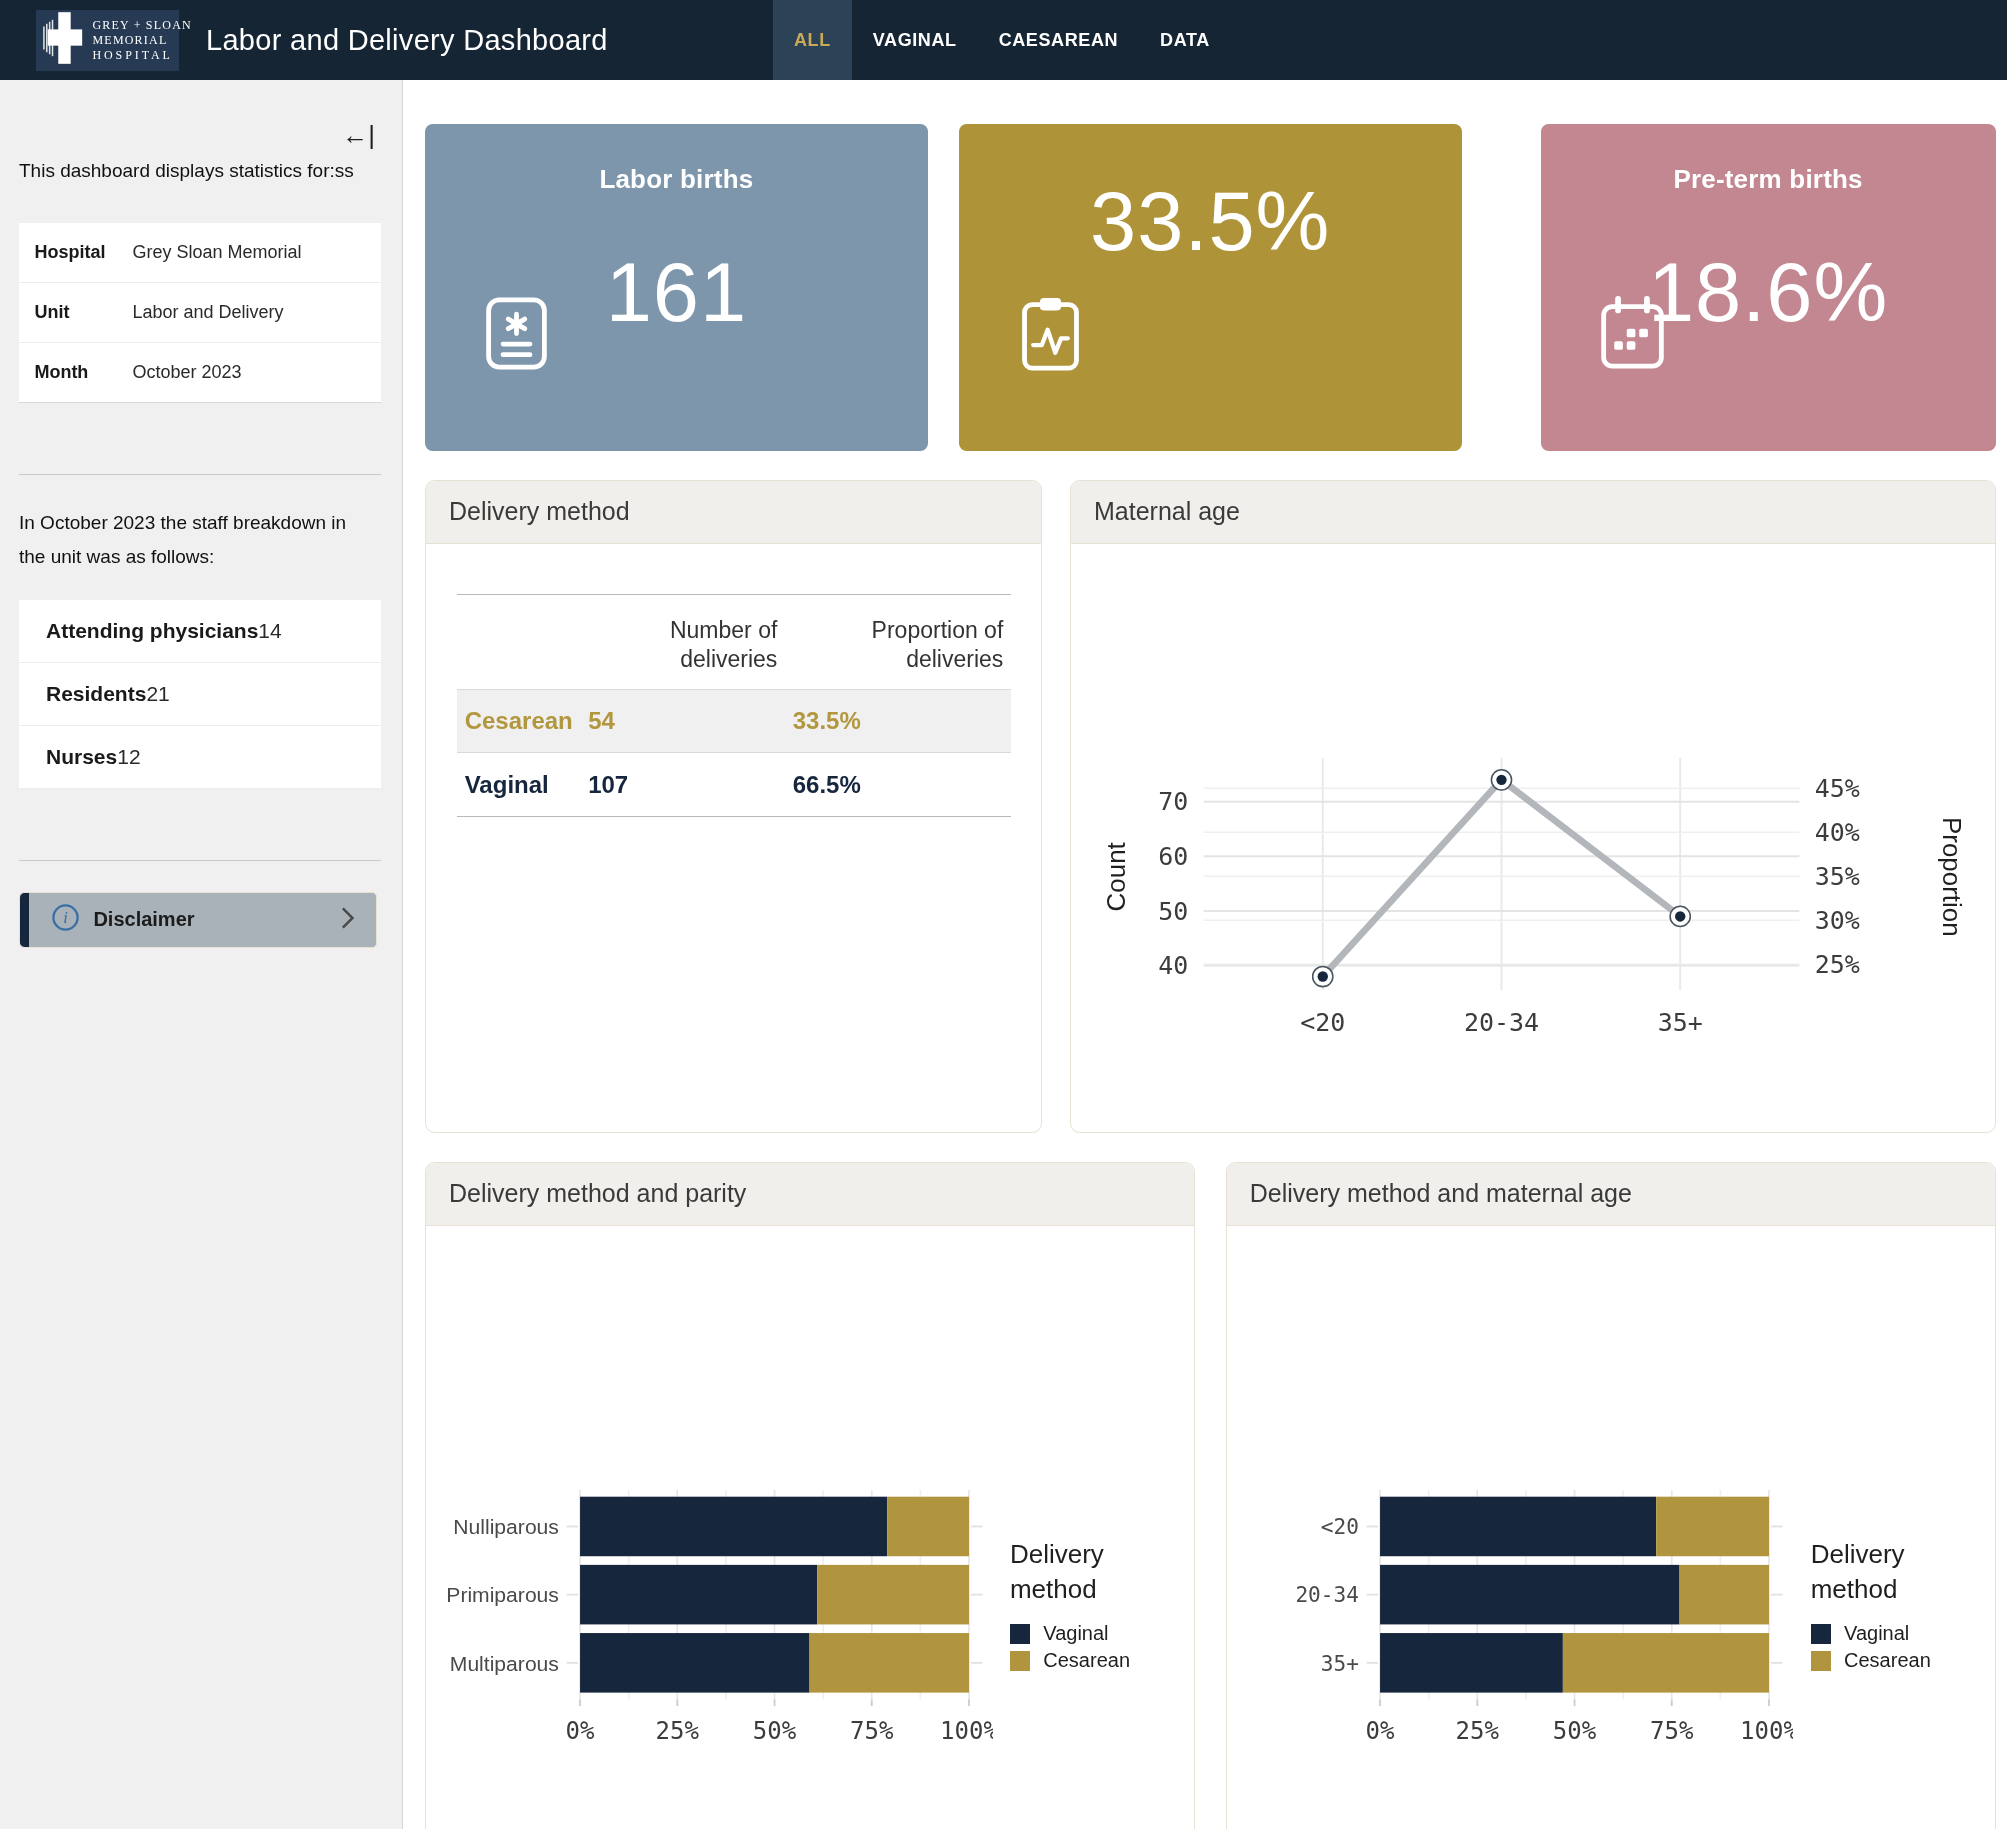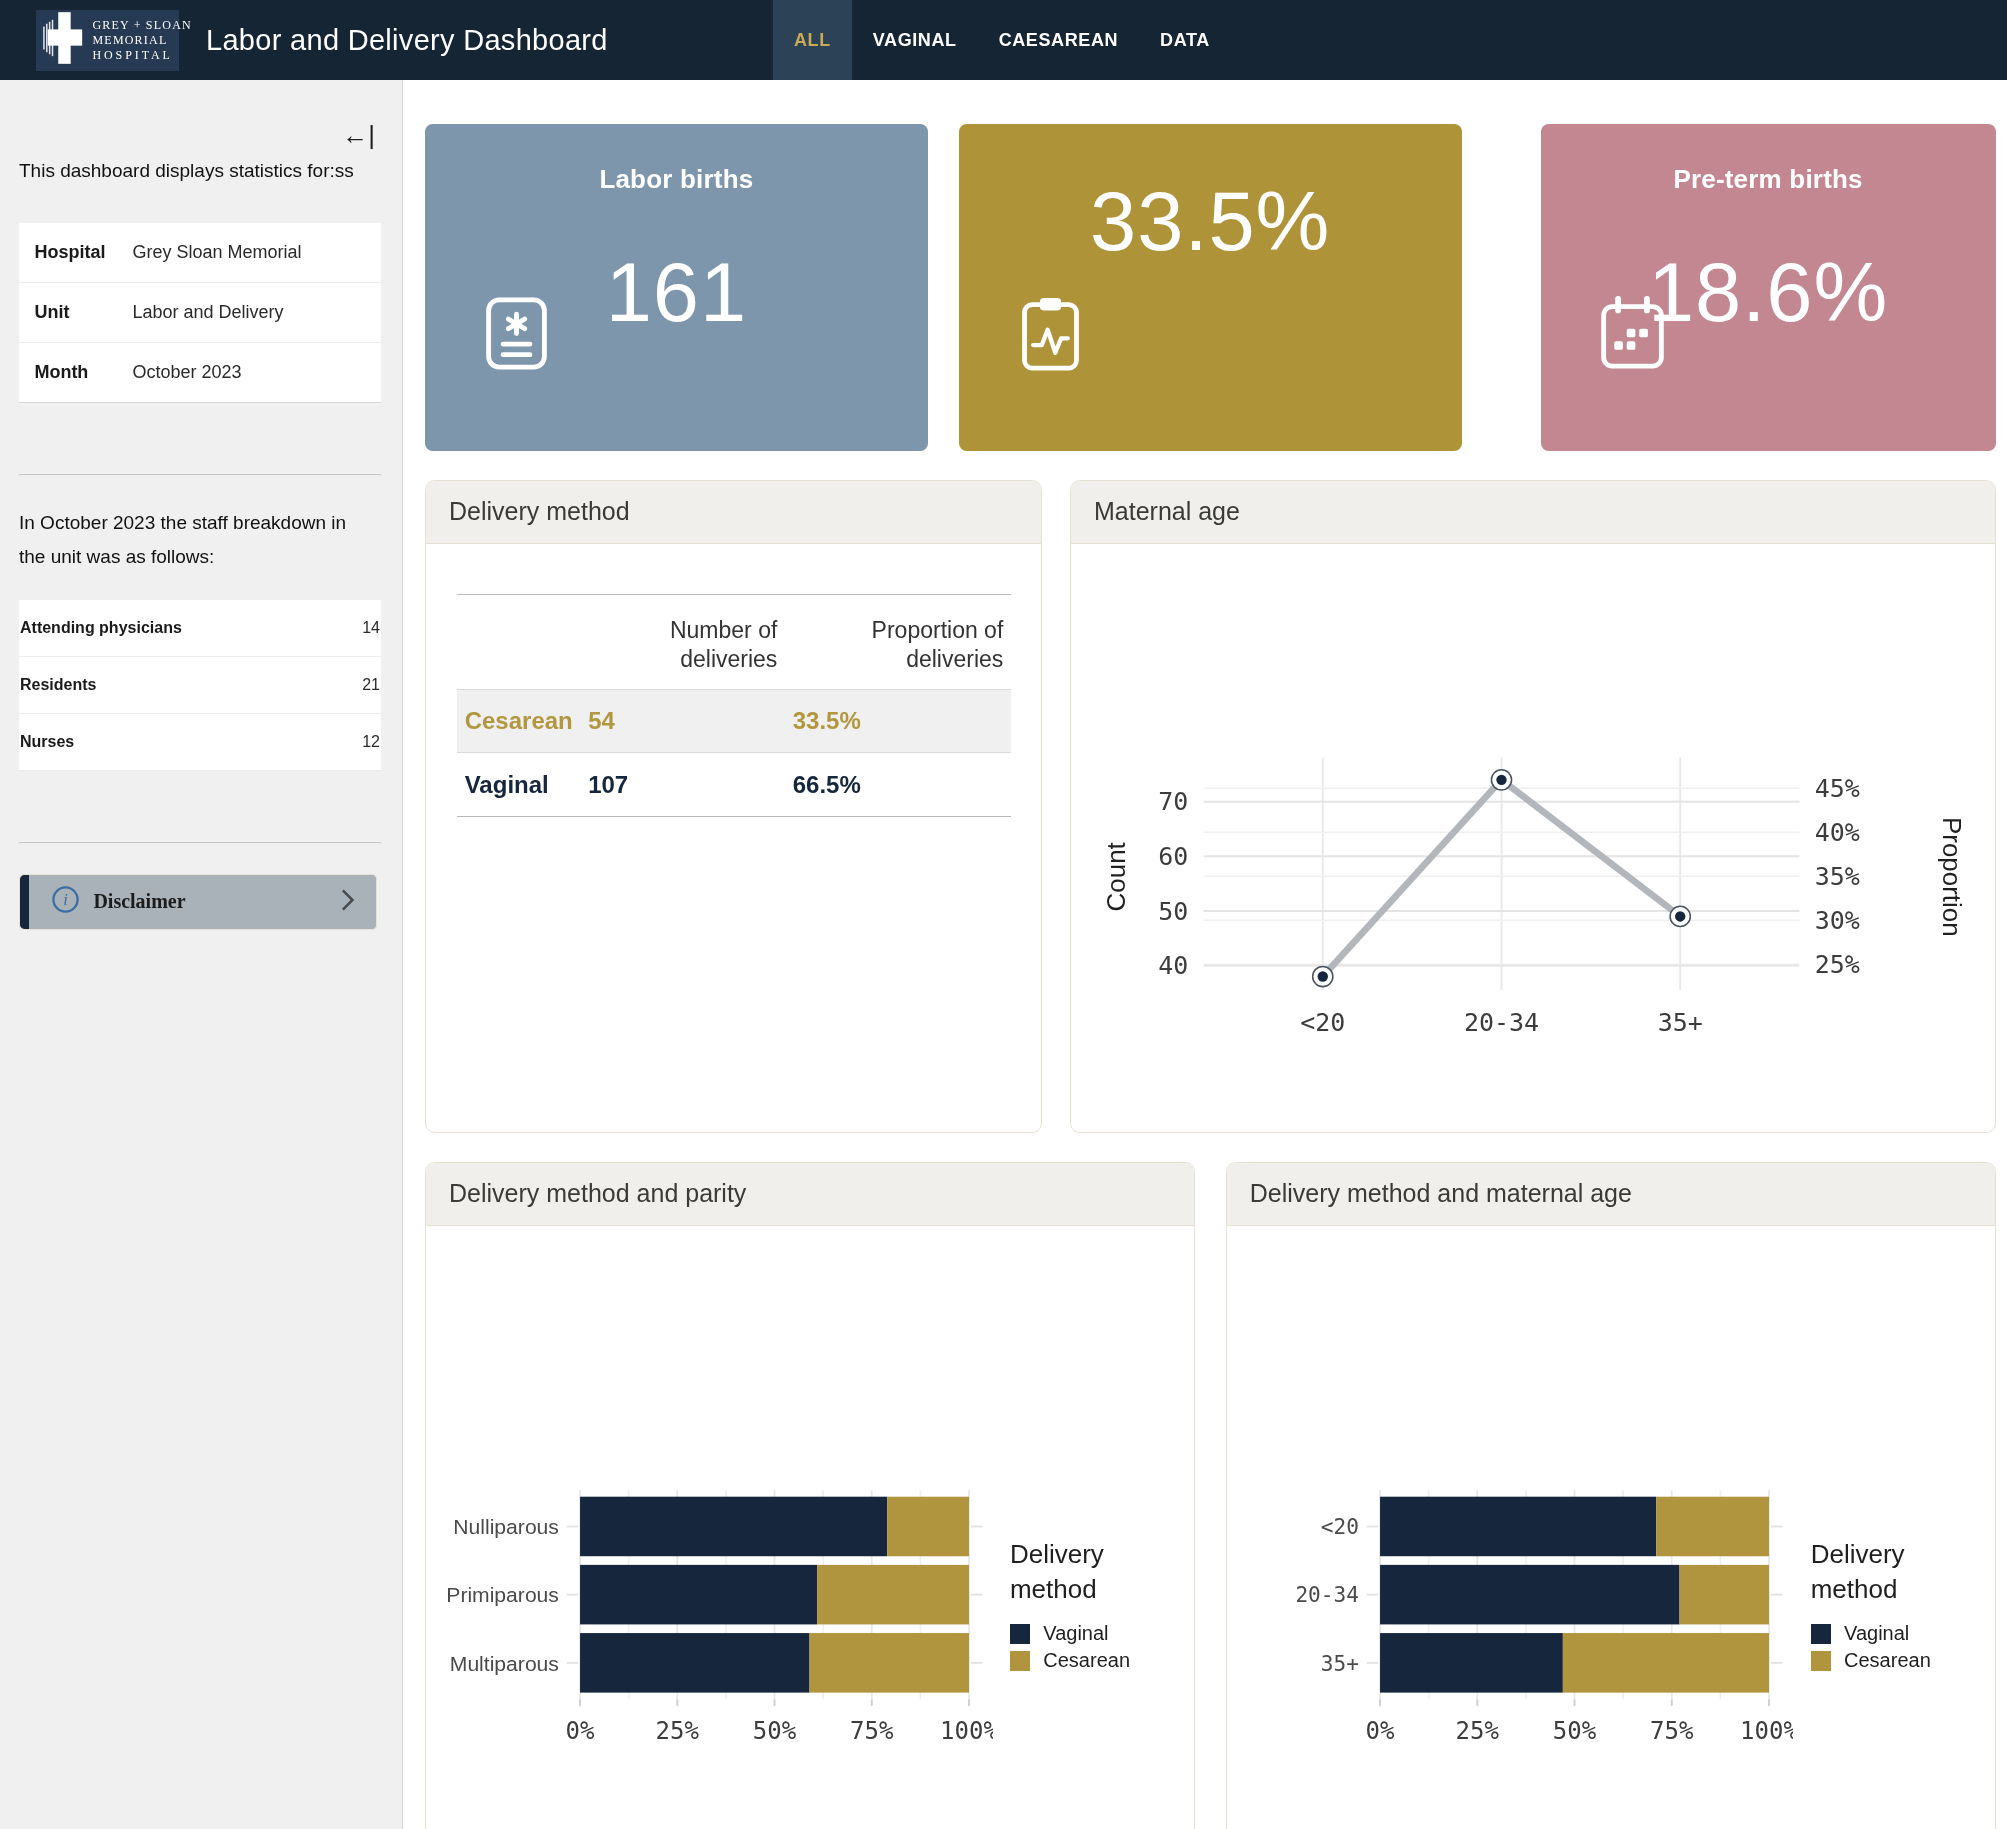--- a/index.html
+++ b/index.html
@@ -24,27 +24,27 @@
   .intro { font-size:19px; color:#111111; line-height:1.8; margin-top:37px; width:355px; }
   .info-table { margin-top:35px; background:#ffffff; }
   .info-row { display:flex; padding:19px 0 19px 15.4px; border-bottom:1px solid #ececec; font-size:18px; }
   .info-row:last-child { border-bottom:1px solid #d9d9d9; }
   .info-row .lbl { font-weight:700; color:#1a1a1a; width:98px; flex:0 0 auto; }
   .info-row .val { color:#2a2a2a; }
   .divider { border:none; border-top:1.4px solid #c9c9c9; margin:0; }
   .div1 { margin-top:71px; }
   .staff-intro { font-size:19px; color:#111111; line-height:1.8; margin-top:31px; width:346px; }
   .staff-table { margin-top:25px; background:#ffffff; }
-  .staff-row { display:flex; justify-content:space-between; padding:19px 1px; border-bottom:1px solid #ececec; font-size:16px; }
+  .staff-row { display:flex; padding:19px 27px; border-bottom:1px solid #ececec; font-size:21px; }
   .staff-row .lbl { font-weight:700; color:#1a1a1a; }
   .staff-row .val { color:#2a2a2a; }
   .div2 { margin-top:71px; }
   .disclaimer { margin-top:31px; width:358px; height:56px; background:#a9b2b9; border:1px solid #e8e0d2; border-radius:4.8px; position:relative; display:flex; align-items:center; padding-left:31px; cursor:pointer; }
   .disclaimer .edge { position:absolute; left:0; top:0; bottom:0; width:8.6px; background:#16263c; border-radius:4.8px 0 0 4.8px; }
-  .disclaimer .dlabel { font-size:20px; font-weight:700; color:#1c1c1c; margin-left:13.4px;font-family:Liberation Serif, serif; }
+  .disclaimer .dlabel { font-size:20px; font-weight:700; color:#1c1c1c; margin-left:13.4px; }
   .disclaimer .chev { position:absolute; right:21px; top:50%; transform:translateY(-50%); }
 
   
   .main { flex:1 1 auto; padding:44px 12.5px 0 22px; background:#ffffff; }
   .kpi-row { display:grid; grid-template-columns:1fr 1fr 1fr; gap:31px; }
   .kpi { height:327px; border-radius:7.7px; position:relative; color:#ffffff; }
   .kpi-title { text-align:center; font-size:26px; font-weight:600; margin-top:40px; letter-spacing:0.2px; }
   .kpi-icon { position:absolute; left:54px; top:171px; }
   .kpi-value { text-align:center; font-size:83px; font-weight:500; margin-top:50px; letter-spacing:1px; }
 

